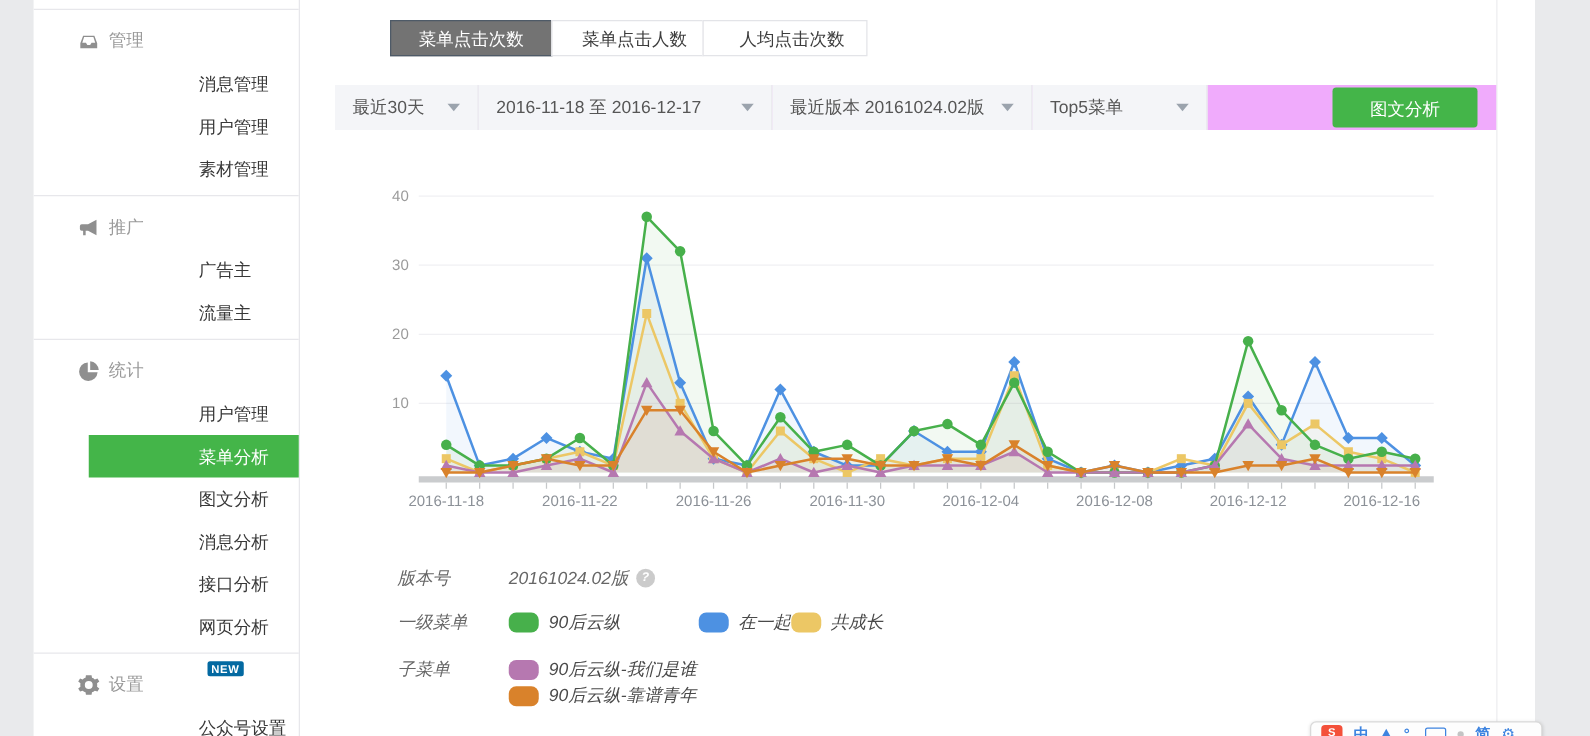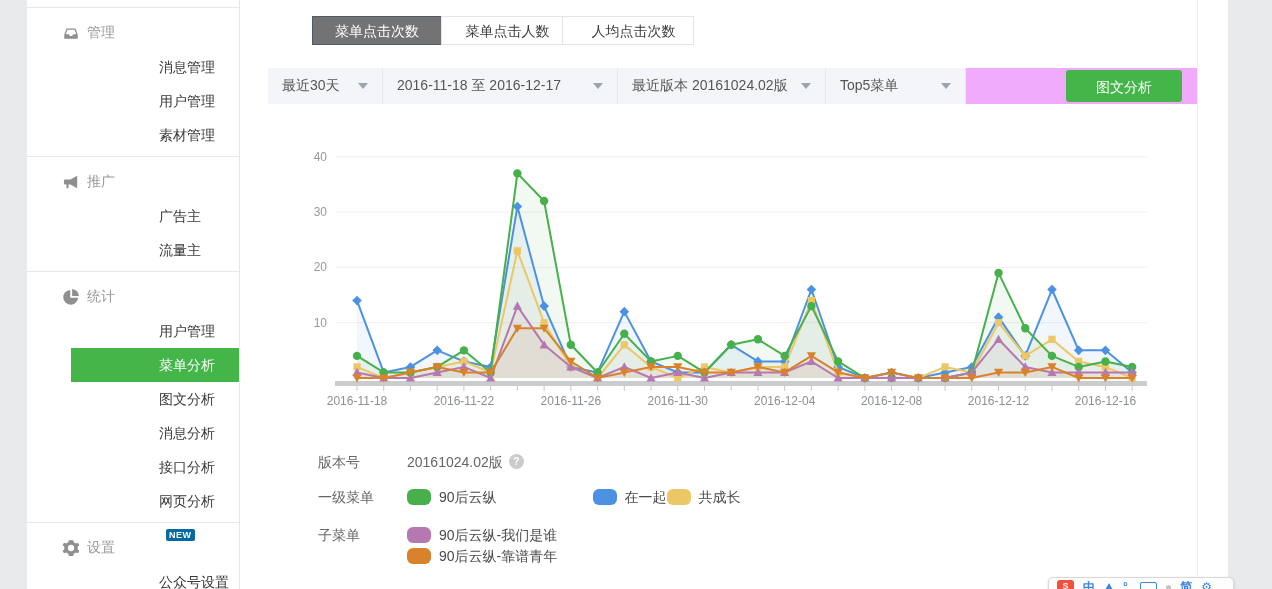--- a/index.html
+++ b/index.html
@@ -32,21 +32,21 @@
   
   .filterbar{left:268px;top:68px;width:929px;height:36px;background:#f0abfc;display:flex;}
   .fcell{background:#f4f5f8;border-right:1px solid #e7e7eb;box-sizing:border-box;display:flex;align-items:center;padding:0 14px;font-size:14px;color:#565656;cursor:pointer;}
   .fcell .caret{margin-left:auto;width:0;height:0;border-left:5px solid transparent;border-right:5px solid transparent;border-top:6px solid #9ba3ad;}
   .btn-green{position:absolute;left:798px;top:2px;width:116px;height:32px;background:#44b549;color:#fff;font-size:14px;border:none;border-radius:3px;text-align:center;line-height:32px;cursor:pointer;}
   
   .chart-wrap{left:296px;top:140px;width:870px;height:270px;}
   .chart-wrap svg{display:block;font-family:"Liberation Sans","DejaVu Sans",sans-serif;}
   
   .legend{left:318px;top:448px;width:720px;height:141px;}
-  .lrow{position:absolute;left:0;height:17px;display:flex;font-size:14px;}
+  .lrow{position:absolute;left:0;height:17px;display:flex;align-items:center;font-size:14px;font-style:italic;}
   .lg-label{width:89px;color:#666;flex:0 0 89px;}
   .swatch{width:24px;height:16px;border-radius:6px;flex:0 0 24px;}
   .lg-name{margin-left:8px;color:#4a4a4a;}
   .lg-val{color:#666;}
   .help{width:15px;height:15px;border-radius:50%;background:#cbcbcb;color:#fff;font-size:10px;font-weight:bold;text-align:center;line-height:15px;margin-left:6px;cursor:pointer;}
   
   .ime{left:1048px;top:577px;width:186px;height:24px;background:#fdfdfd;border:1px solid #d9d9d9;border-radius:5px 5px 0 0;display:flex;align-items:flex-start;padding:2px 8px 0;box-sizing:border-box;gap:9px;box-shadow:0 1px 3px rgba(0,0,0,.15);}
   .ime .g{font-size:12px;font-weight:bold;color:#3e84e0;line-height:14px;cursor:pointer;}
   .ime .logo{width:17px;height:12px;background:#f4503a;border-radius:3px;color:#fff;font-size:9px;font-weight:bold;text-align:center;line-height:12px;cursor:pointer;}
   .ime .tri{width:0;height:0;border-left:5px solid transparent;border-right:5px solid transparent;border-bottom:9px solid #3e84e0;margin-top:3px;cursor:pointer;}
@@ -363,21 +363,21 @@
 
 <div class="abs legend">
   <div class="lrow" style="top:6px">
     <span class="lg-label">版本号</span>
     <span class="lg-val">20161024.02版</span>
     <span class="help">?</span>
   </div>
   <div class="lrow" style="top:41px">
     <span class="lg-label">一级菜单</span>
     <span class="swatch" style="background: rgb(71, 176, 75);"></span>
-    <span class="lg-name" style="margin-right:96px">90后云纵</span>
+    <span class="lg-name" style="margin-right:62px">90后云纵</span>
     <span class="swatch" style="background: rgb(77, 145, 226);"></span>
     <span class="lg-name" style="">在一起</span>
     <span class="swatch" style="background: rgb(236, 199, 101);"></span>
     <span class="lg-name">共成长</span>
   </div>
   <div class="lrow" style="top:79px">
     <span class="lg-label">子菜单</span>
     <span class="swatch" style="background: rgb(182, 120, 176);"></span>
     <span class="lg-name">90后云纵-我们是谁</span>
   </div>

